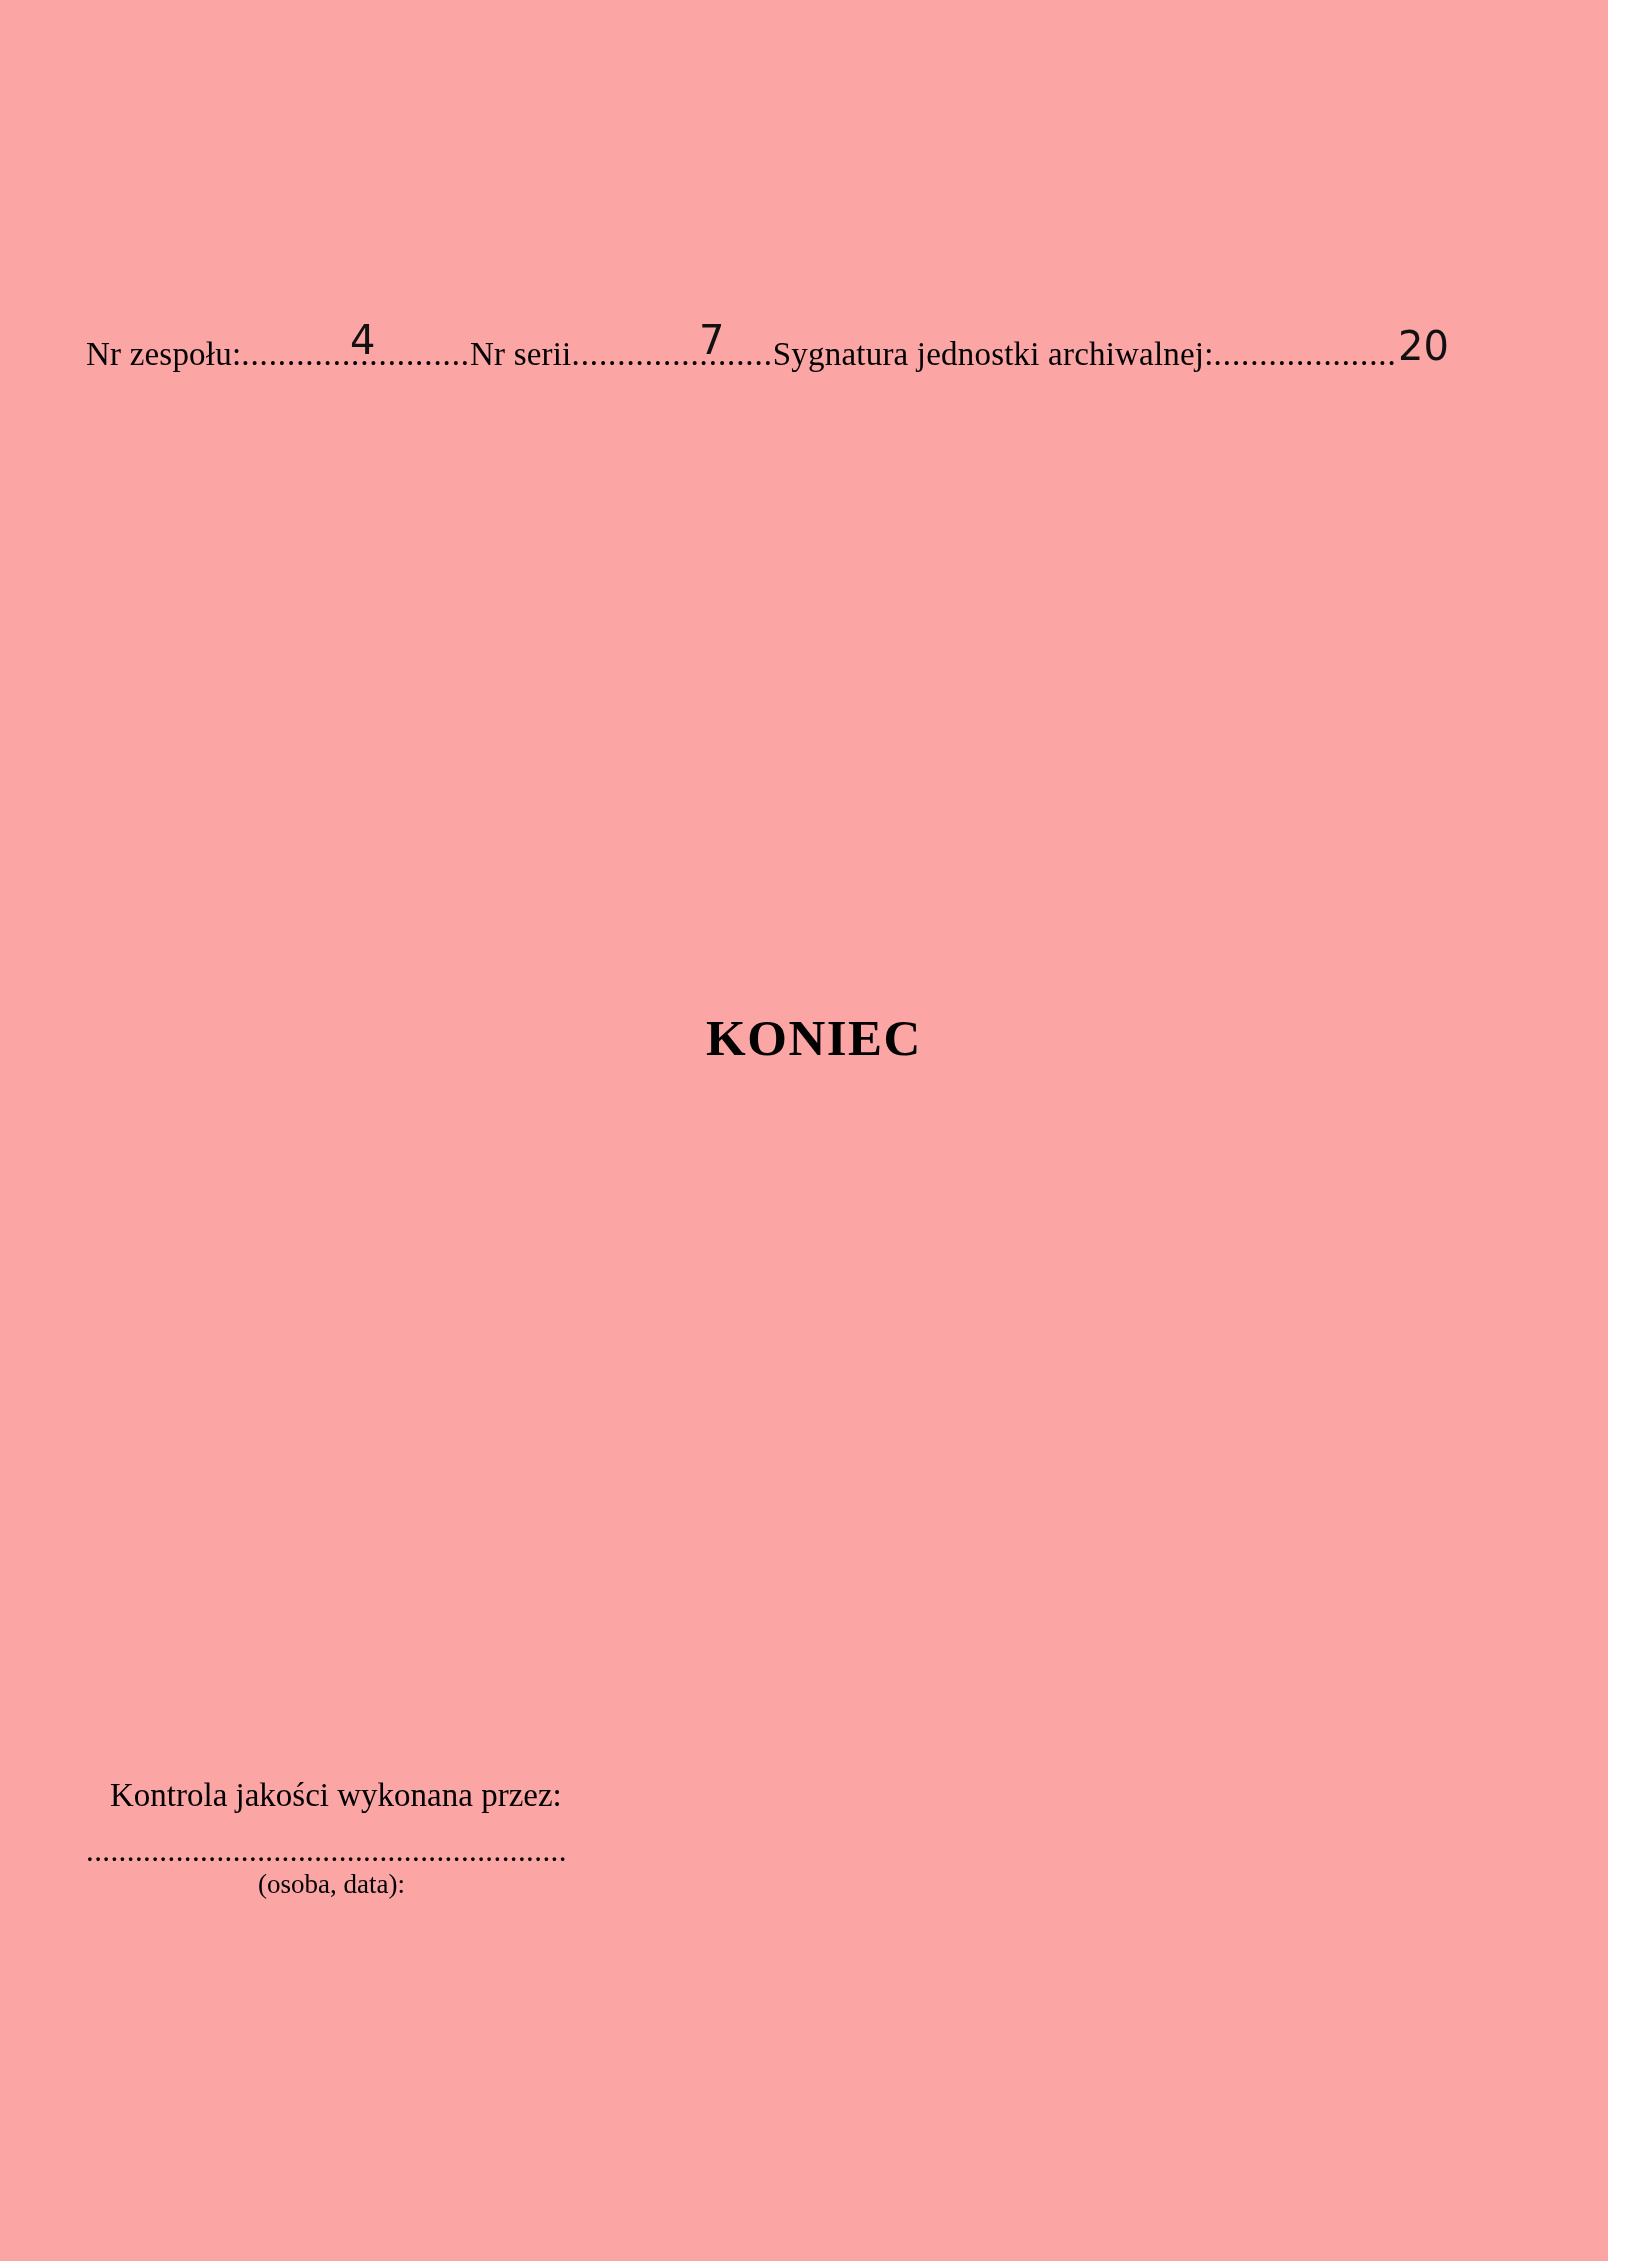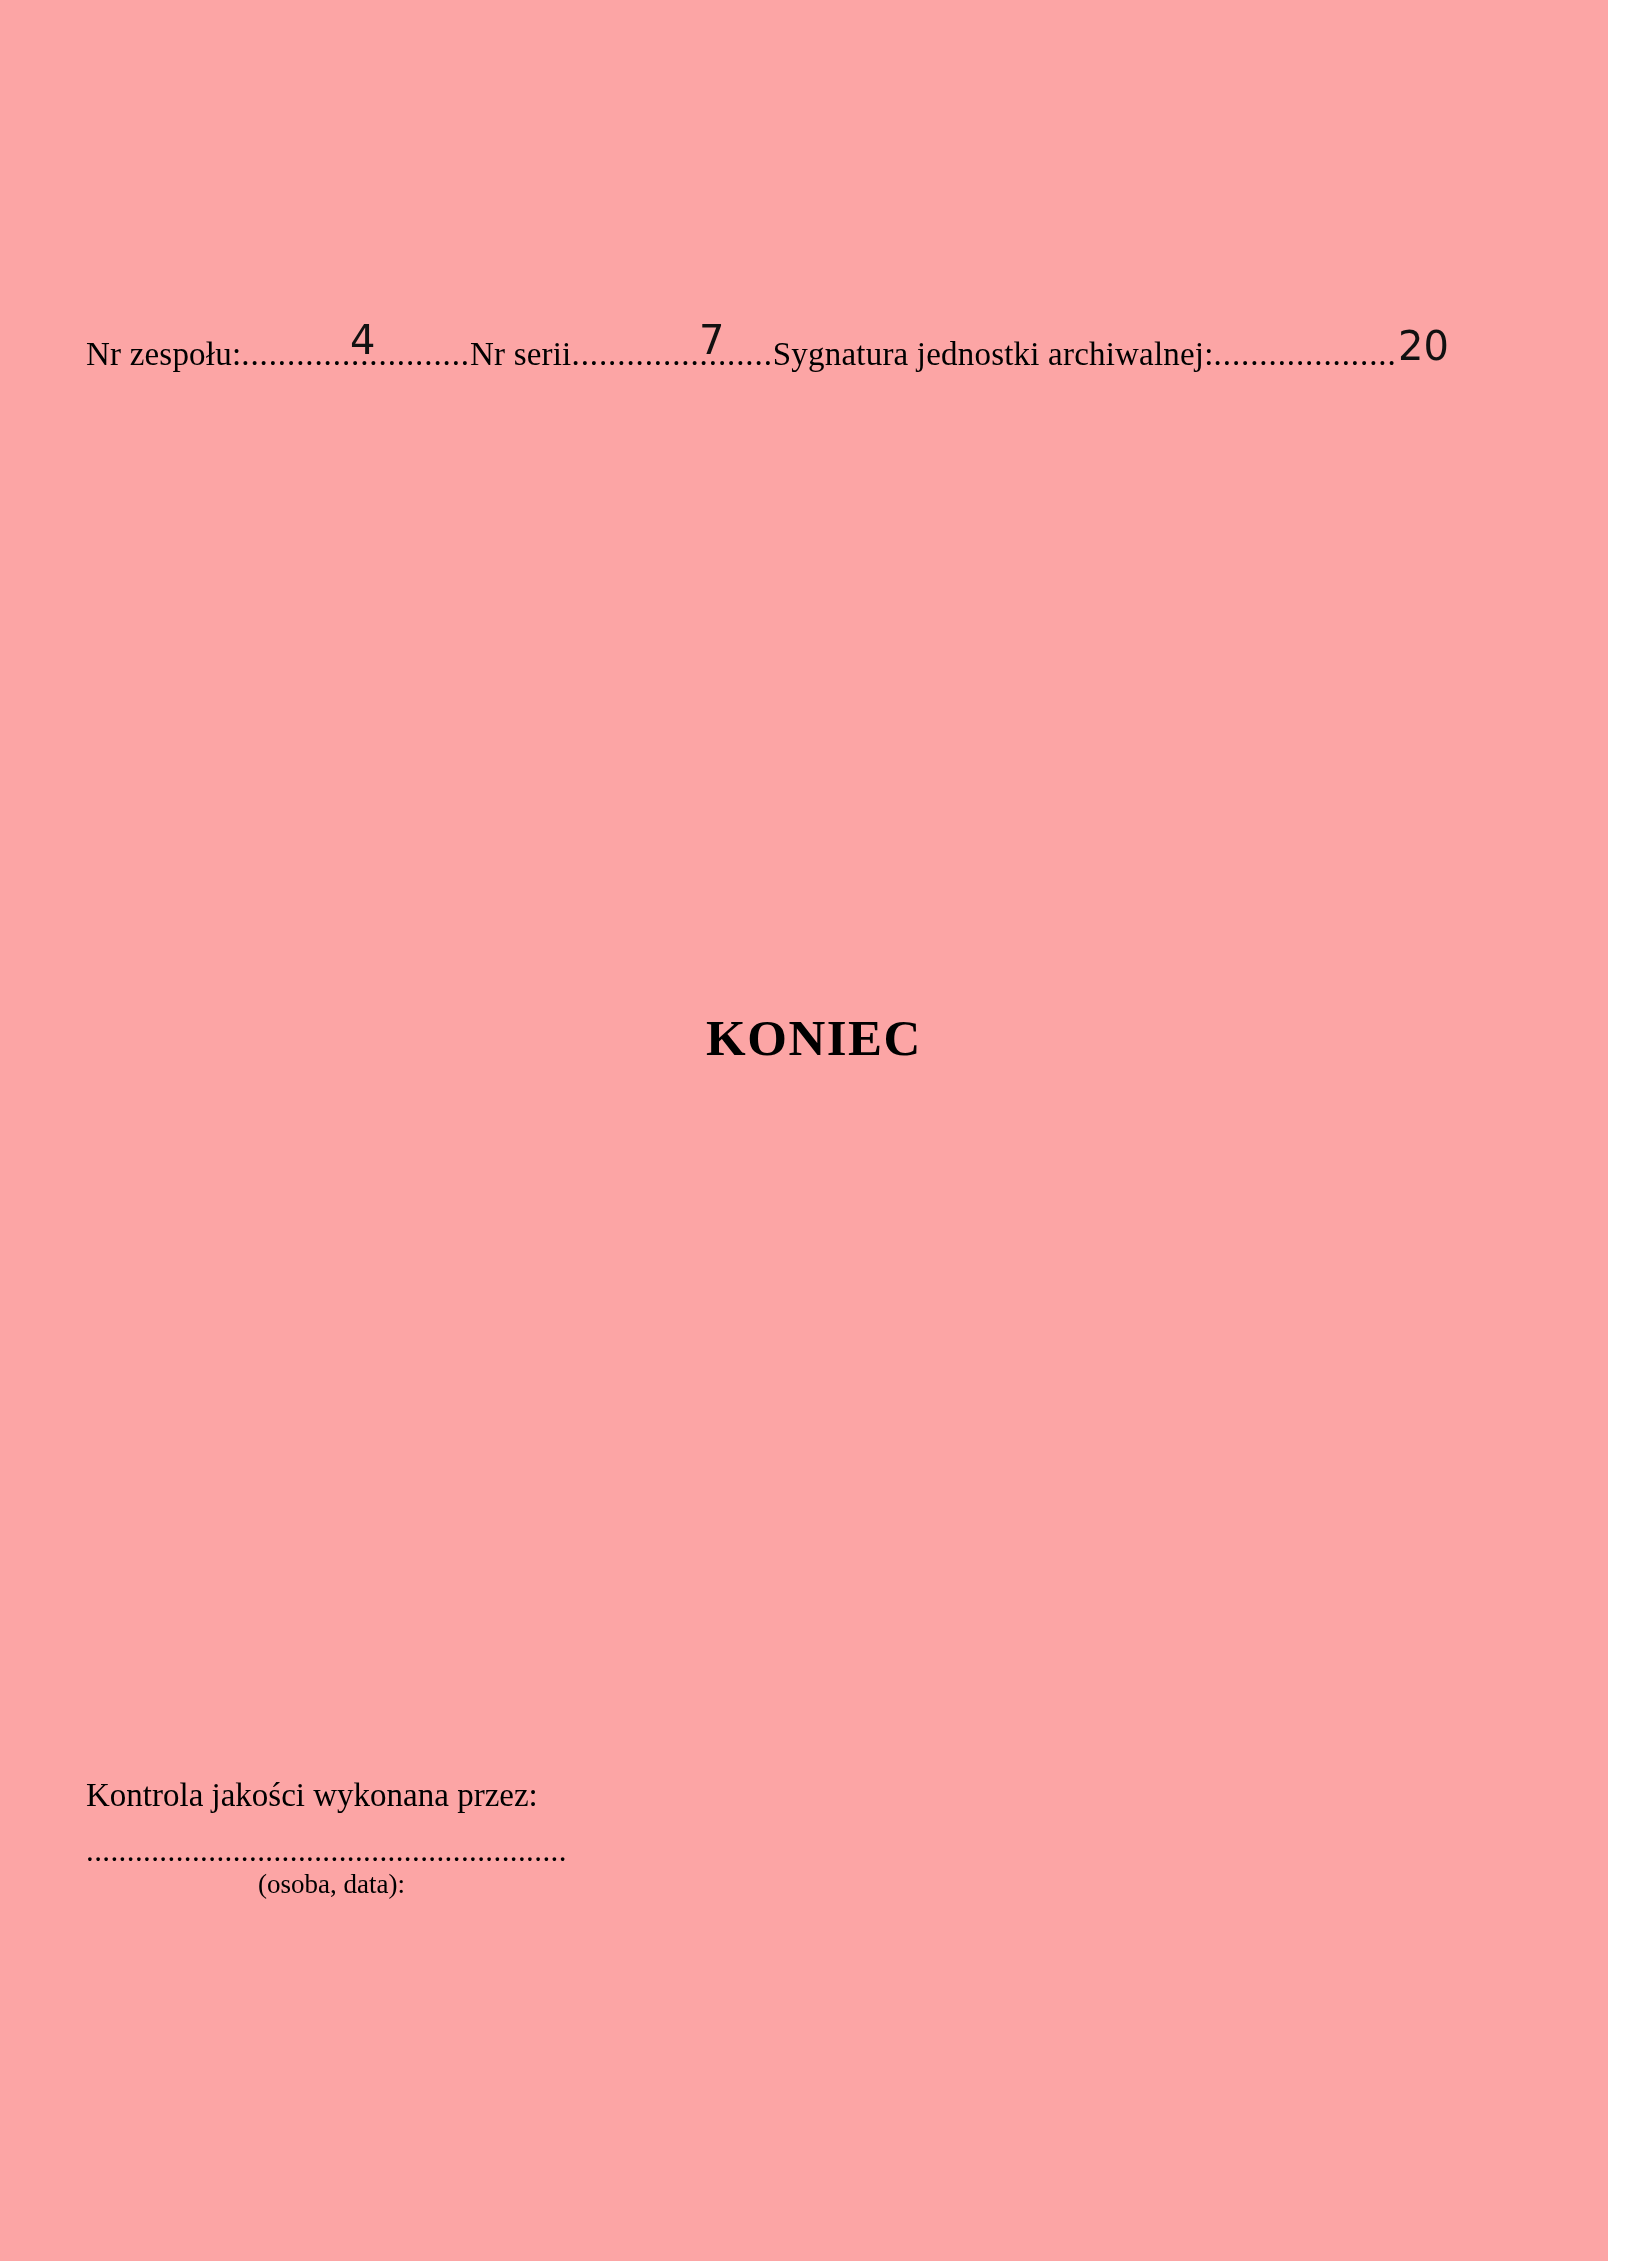--- a/index.html
+++ b/index.html
@@ -65,20 +65,21 @@
   
   .footer {
     position: absolute;
     left: 86px;
     top: 1775px;
     width: 919px;
   }
   .footer-label {
     font-size: 33px;
     line-height: 40px;
+    margin-left: 24px;
   }
   .footer-dots {
     margin-top: 20px;
     font-size: 31px;
     line-height: 31px;
     letter-spacing: 0.4px;
   }
   .footer-sub {
     margin-top: 2px;
     margin-left: 172px;

